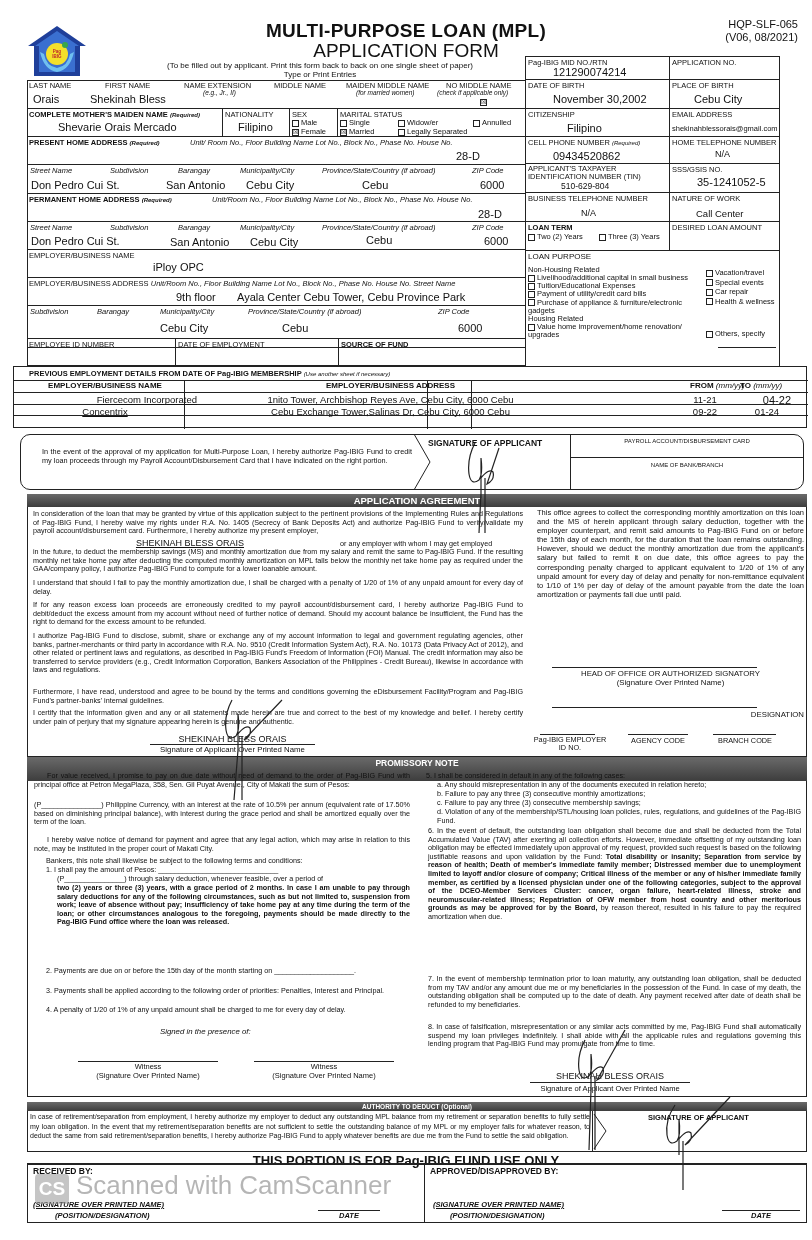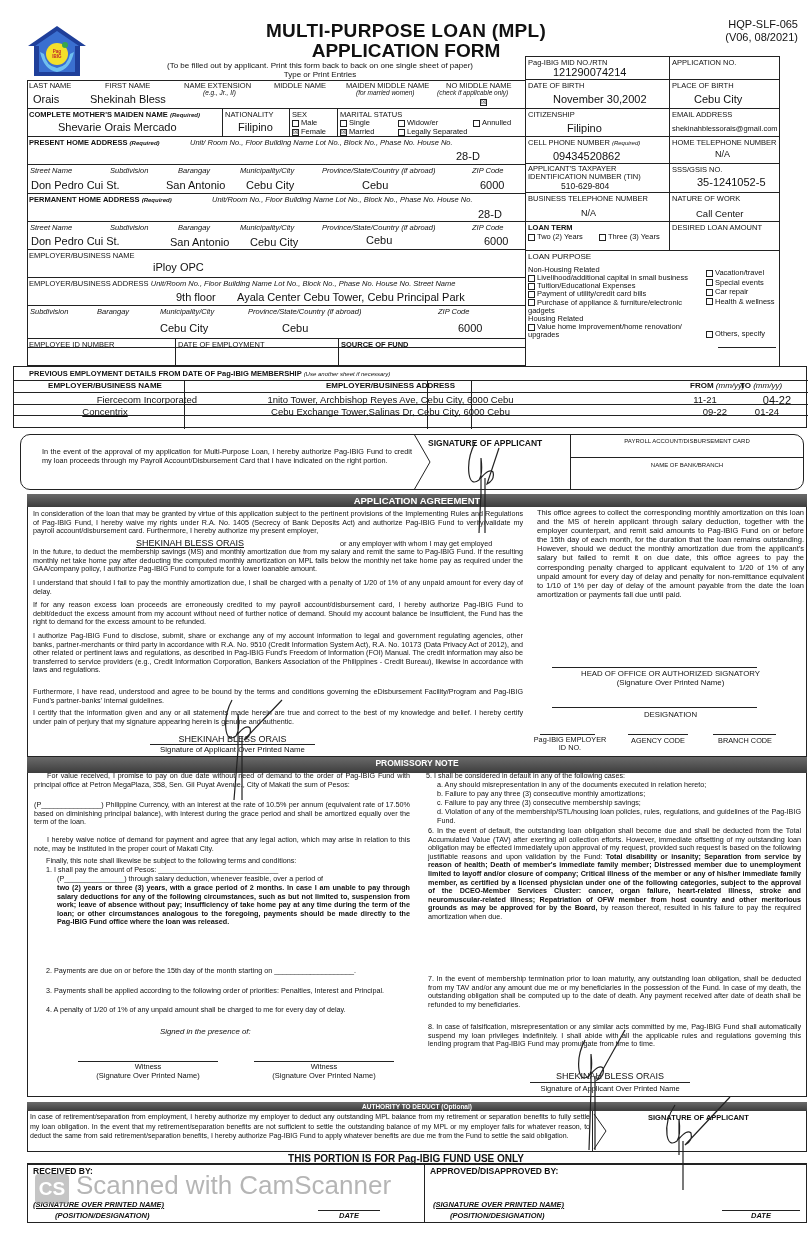--- a/index.html
+++ b/index.html
@@ -1,19 +1,19 @@
 <!DOCTYPE html>
 <html><head>
 <meta charset="utf-8">
 <style>
 *{box-sizing:border-box;margin:0;padding:0}
 body{width:812px;height:1240px;background:#fff;font-family:"Liberation Sans",sans-serif;color:#111;position:relative;overflow:hidden;font-size:8px}
 .abs{position:absolute}
 .title1{left:0;width:812px;top:20px;text-align:center;font-weight:bold;font-size:19px;letter-spacing:0.3px}
-.title2{left:0;width:812px;top:40px;text-align:center;font-weight:bold;font-size:19px}
+.title2{left:0;width:812px;top:40px;text-align:center;font-weight:normal;font-size:19px}
 .subtitle{left:100px;width:440px;top:61px;text-align:center;font-size:8px;line-height:9px}
 .formcode{right:14px;top:18px;text-align:right;font-size:11px;line-height:13px}
 .logo{left:26px;top:24px;width:62px;height:54px}
 .lbl{font-size:7.5px;text-transform:none}
 .val{font-size:11px;position:absolute}
 .it{font-style:italic}
 .b{font-weight:bold}
 .hline{position:absolute;height:1.5px;background:#222}
 .vline{position:absolute;width:1px;background:#222}
 .darkbar{position:absolute;background:linear-gradient(#6a6a6a,#3d3d3d);color:#fff;font-weight:bold;text-align:center}
@@ -112,21 +112,21 @@
 <div class="abs val" style="left:250px;top:236px">Cebu City</div>
 <div class="abs val" style="left:366px;top:234px">Cebu</div>
 <div class="abs val" style="left:484px;top:235px">6000</div>
 <div class="hline" style="left:27px;top:249px;width:499px;height:1px"></div>
 
 <div class="abs lbl" style="left:29px;top:251px">EMPLOYER/BUSINESS NAME</div>
 <div class="abs val" style="left:153px;top:261px">iPloy OPC</div>
 <div class="hline" style="left:27px;top:277px;width:499px;height:1px"></div>
 <div class="abs lbl" style="left:29px;top:279px;white-space:nowrap"><span>EMPLOYER/BUSINESS ADDRESS</span> <span class="it">Unit/Room No., Floor   Building Name   Lot No., Block No., Phase No.  House No.   Street Name</span></div>
 <div class="abs val" style="left:176px;top:291px">9th floor</div>
-<div class="abs val" style="left:237px;top:291px">Ayala Center Cebu Tower, Cebu Principal Park</div>
+<div class="abs val" style="left:237px;top:291px">Ayala Center Cebu Tower, Cebu Province Park</div>
 <div class="hline" style="left:27px;top:305px;width:499px;height:1px"></div>
 <div class="abs lbl it" style="left:30px;top:307px">Subdivision</div>
 <div class="abs lbl it" style="left:97px;top:307px">Barangay</div>
 <div class="abs lbl it" style="left:160px;top:307px">Municipality/City</div>
 <div class="abs lbl it" style="left:248px;top:307px">Province/State/Country (if abroad)</div>
 <div class="abs lbl it" style="left:438px;top:307px">ZIP Code</div>
 <div class="abs val" style="left:160px;top:322px">Cebu City</div>
 <div class="abs val" style="left:282px;top:322px">Cebu</div>
 <div class="abs val" style="left:458px;top:322px">6000</div>
 <div class="hline" style="left:27px;top:338px;width:499px;height:1px"></div>
@@ -209,21 +209,21 @@
 <div class="abs b" style="left:740px;top:381px;font-size:8px"><span>TO</span> <span class="it" style="font-weight:normal">(mm/yy)</span></div>
 <div class="abs" style="left:0;top:394px;width:812px">
   <div class="abs" style="left:13px;width:184px;text-align:right;font-size:9.5px;text-decoration:underline">Fiercecom Incorporated</div>
   <div class="abs" style="left:184px;width:413px;text-align:center;font-size:9.5px">1nito Tower, Archbishop Reyes Ave, Cebu City, 6000 Cebu</div>
   <div class="abs" style="left:683px;width:44px;text-align:center;font-size:9.5px">11-21</div>
   <div class="abs" style="left:711px;width:80px;text-align:right;font-size:11px">04-22</div>
 </div>
 <div class="abs" style="left:0;top:406px;width:812px">
   <div class="abs" style="left:13px;width:184px;text-align:center;font-size:9.5px;text-decoration:underline">Concentrix</div>
   <div class="abs" style="left:184px;width:413px;text-align:center;font-size:9.5px">Cebu Exchange Tower,Salinas Dr, Cebu City, 6000 Cebu</div>
-  <div class="abs" style="left:683px;width:44px;text-align:right;font-size:9.5px">09-22</div>
+  <div class="abs" style="left:683px;width:44px;text-align:center;font-size:9.5px">09-22</div>
   <div class="abs" style="left:727px;width:80px;text-align:center;font-size:9.5px">01-24</div>
 </div>
 
 <div class="abs" style="left:20px;top:434px;width:784px;height:56px;border:1.3px solid #222;border-radius:10px"></div>
 <div class="abs" style="left:42px;top:447px;width:370px;font-size:7.3px;line-height:9px;text-align:justify">In the event of the approval of my application for Multi-Purpose Loan, I hereby authorize Pag-IBIG Fund to credit my loan proceeds through my Payroll Account/Disbursement Card that I have indicated on the right portion.</div>
 <svg class="abs" style="left:412px;top:434px" width="22" height="56">
     <polyline points="2,0 18,28 2,56" fill="none" stroke="#222" stroke-width="1"></polyline>
   </svg>
 <div class="abs b" style="left:428px;top:438px;font-size:8.5px">SIGNATURE OF APPLICANT</div>
 <div class="abs" style="left:425px;top:448px;width:140px;height:40px"></div>
@@ -244,34 +244,34 @@
 <div class="para" style="left:33px;top:688px;width:490px">Furthermore, I have read, understood and agree to be bound by the terms and conditions governing the eDisbursement Facility/Program and Pag-IBIG Fund's partner-banks' internal guidelines.</div>
 <div class="para" style="left:33px;top:709px;width:490px">I certify that the information given and any or all statements made herein are true and correct to the best of my knowledge and belief. I hereby certify under pain of perjury that my signature appearing herein is genuine and authentic.</div>
 <div class="abs" style="left:150px;top:734px;width:165px;text-align:center;font-size:9px">SHEKINAH BLESS ORAIS</div>
 <div class="hline" style="left:150px;top:744px;width:165px;height:1px"></div>
 <div class="abs" style="left:150px;top:745px;width:165px;text-align:center;font-size:7.8px">Signature of Applicant Over Printed Name</div>
 <div class="para" style="left:537px;top:508px;width:267px;font-size:7.5px;line-height:9.1px">This office agrees to collect the corresponding monthly amortization on this loan and the MS of herein applicant through salary deduction, together with the employer counterpart, and remit said amounts to Pag-IBIG Fund on or before the 15th day of each month, for the duration that the loan remains outstanding. However, should we deduct the monthly amortization due from the applicant's salary but failed to remit it on due date, this office agrees to pay the corresponding penalty charged to applicant equivalent to 1/20 of 1% of any unpaid amount for every day of delay and penalty for non-remittance equivalent to 1/10 of 1% per day of delay of the amount payable from the date the loan amortization or payments fall due until paid.</div>
 <div class="hline" style="left:552px;top:667px;width:205px;height:1px"></div>
 <div class="abs" style="left:537px;top:669px;width:267px;text-align:center;font-size:7.8px">HEAD OF OFFICE OR AUTHORIZED SIGNATORY</div>
 <div class="abs" style="left:537px;top:678px;width:267px;text-align:center;font-size:7.8px">(Signature Over Printed Name)</div>
 <div class="hline" style="left:552px;top:707px;width:205px;height:1px"></div>
-<div class="abs" style="left:537px;top:710px;width:267px;text-align:center;font-size:7.8px">DESIGNATION</div>
+<div class="abs" style="left:537px;top:710px;width:267px;text-align:right;font-size:7.8px">DESIGNATION</div>
 <div class="hline" style="left:540px;top:734px;width:55px;height:1px"></div>
 <div class="abs" style="left:530px;top:736px;width:80px;text-align:center;font-size:7.3px;line-height:8px">Pag-IBIG EMPLOYER ID NO.</div>
 <div class="hline" style="left:628px;top:734px;width:60px;height:1px"></div>
 <div class="abs" style="left:623px;top:736px;width:70px;text-align:center;font-size:7.3px">AGENCY CODE</div>
 <div class="hline" style="left:713px;top:734px;width:63px;height:1px"></div>
 <div class="abs" style="left:710px;top:736px;width:70px;text-align:center;font-size:7.3px">BRANCH CODE</div>
 
 <div class="abs" style="left:27px;top:757px;width:780px;height:340px;border:1px solid #222"></div>
-<div class="darkbar" style="left:27px;top:757px;width:780px;height:16px;font-size:8.5px;line-height:13px">PROMISSORY NOTE</div>
+<div class="darkbar" style="left:27px;top:757px;width:780px;height:24px;font-size:8.5px;line-height:13px">PROMISSORY NOTE</div>
 <div class="para" style="left:34px;top:772px;width:376px;text-indent:13px">For value received, I promise to pay on due date without need of demand to the order of Pag-IBIG Fund with principal office at Petron MegaPlaza, 358, Sen. Gil Puyat Avenue., City of Makati the sum of Pesos:</div>
 <div class="para" style="left:34px;top:801px;width:376px">(P_______________) Philippine Currency, with an interest at the rate of 10.5% per annum (equivalent rate of 17.50% based on diminishing principal balance), with interest during the grace period and shall be amortized equally over the term of the loan.</div>
 <div class="para" style="left:34px;top:836px;width:376px;text-indent:13px">I hereby waive notice of demand for payment and agree that any legal action, which may arise in relation to this note, may be instituted in the proper court of Makati City.</div>
-<div class="para" style="left:46px;top:857px;width:364px">Finally, this note shall likewise be subject to the following terms and conditions:</div>
+<div class="para" style="left:46px;top:857px;width:364px">Bankers, this note shall likewise be subject to the following terms and conditions:</div>
 <div class="para" style="left:46px;top:866px;width:364px">1. I shall pay the amount of Pesos: ______________________________</div>
 <div class="para" style="left:57px;top:875px;width:353px">(P_______________) through salary deduction, whenever feasible, over a period of</div>
 <div class="para b" style="left:57px;top:884px;width:353px">two (2) years or three (3) years, with a grace period of 2 months. In case I am unable to pay through salary deductions for any of the following circumstances, such as but not limited to, suspension from work; leave of absence without pay; insufficiency of take home pay at any time during the term of the loan; or other circumstances analogous to the foregoing, payments should be made directly to the Pag-IBIG Fund office where the loan was released.</div>
 <div class="para" style="left:46px;top:967px;width:364px">2. Payments are due on or before the 15th day of the month starting on ____________________.</div>
 <div class="para" style="left:46px;top:987px;width:364px">3. Payments shall be applied according to the following order of priorities: Penalties, Interest and Principal.</div>
 <div class="para" style="left:46px;top:1006px;width:364px">4. A penalty of 1/20 of 1% of any unpaid amount shall be charged to me for every day of delay.</div>
 <div class="abs it" style="left:160px;top:1027px;font-size:7.8px">Signed in the presence of:</div>
 <div class="hline" style="left:78px;top:1061px;width:140px;height:1px"></div>
 <div class="abs" style="left:78px;top:1063px;width:140px;text-align:center;font-size:7.5px;line-height:8.5px">
     <div>Witness</div>
@@ -298,21 +298,21 @@
 <div class="abs" style="left:27px;top:1102px;width:780px;height:50px;border:1px solid #222"></div>
 <div class="darkbar" style="left:27px;top:1102px;width:780px;height:9px;font-size:6.5px;line-height:9px">AUTHORITY TO DEDUCT (Optional)</div>
 <div class="para" style="left:30px;top:1112px;width:560px;font-size:7px;line-height:9.5px">In case of retirement/separation from employment, I hereby authorize my employer to deduct any outstanding MPL balance from my retirement or separation benefits to fully settle my loan obligation. In the event that my retirement/separation benefits are not sufficient to settle the outstanding balance of my MPL or my employer fails for whatever reason, to deduct the same from said retirement/separation benefits, I hereby authorize Pag-IBIG Fund to apply whatever benefits are due me from the Fund to settle the said obligation.</div>
 <div class="vline" style="left:592px;top:1111px;height:41px"></div>
 <svg class="abs" style="left:592px;top:1111px" width="20" height="41">
     <polyline points="2,3 14,20 2,38" fill="none" stroke="#222" stroke-width="1"></polyline>
   </svg>
 <div class="abs b" style="left:648px;top:1113px;font-size:7.5px">SIGNATURE OF APPLICANT</div>
 <div class="abs" style="left:612px;top:1122px;width:190px;height:28px"></div>
 
-<div class="abs b" style="left:0;width:812px;top:1153px;text-align:center;font-size:10px">THIS PORTION IS FOR Pag-IBIG FUND USE ONLY</div>
+<div class="abs b" style="left:0;width:812px;top:1153px;text-align:center;font-size:13px">THIS PORTION IS FOR Pag-IBIG FUND USE ONLY</div>
 <div class="abs" style="left:27px;top:1163px;width:780px;height:60px;border:1px solid #222;border-top:2px solid #222"></div>
 <div class="vline" style="left:424px;top:1163px;height:60px"></div>
 <div class="abs b" style="left:33px;top:1166px;font-size:8.5px">RECEIVED BY:</div>
 <div class="abs b it" style="left:33px;top:1200px;font-size:7.5px;text-decoration:underline">(SIGNATURE OVER PRINTED NAME)</div>
 <div class="abs b it" style="left:55px;top:1211px;font-size:7.5px">(POSITION/DESIGNATION)</div>
 <div class="hline" style="left:318px;top:1210px;width:62px;height:1px"></div>
 <div class="abs b it" style="left:318px;top:1211px;width:62px;text-align:center;font-size:7.5px">DATE</div>
 <div class="abs b" style="left:430px;top:1166px;font-size:8.5px">APPROVED/DISAPPROVED BY:</div>
 <div class="abs b it" style="left:433px;top:1200px;font-size:7.5px;text-decoration:underline">(SIGNATURE OVER PRINTED NAME)</div>
 <div class="abs b it" style="left:450px;top:1211px;font-size:7.5px">(POSITION/DESIGNATION)</div>

